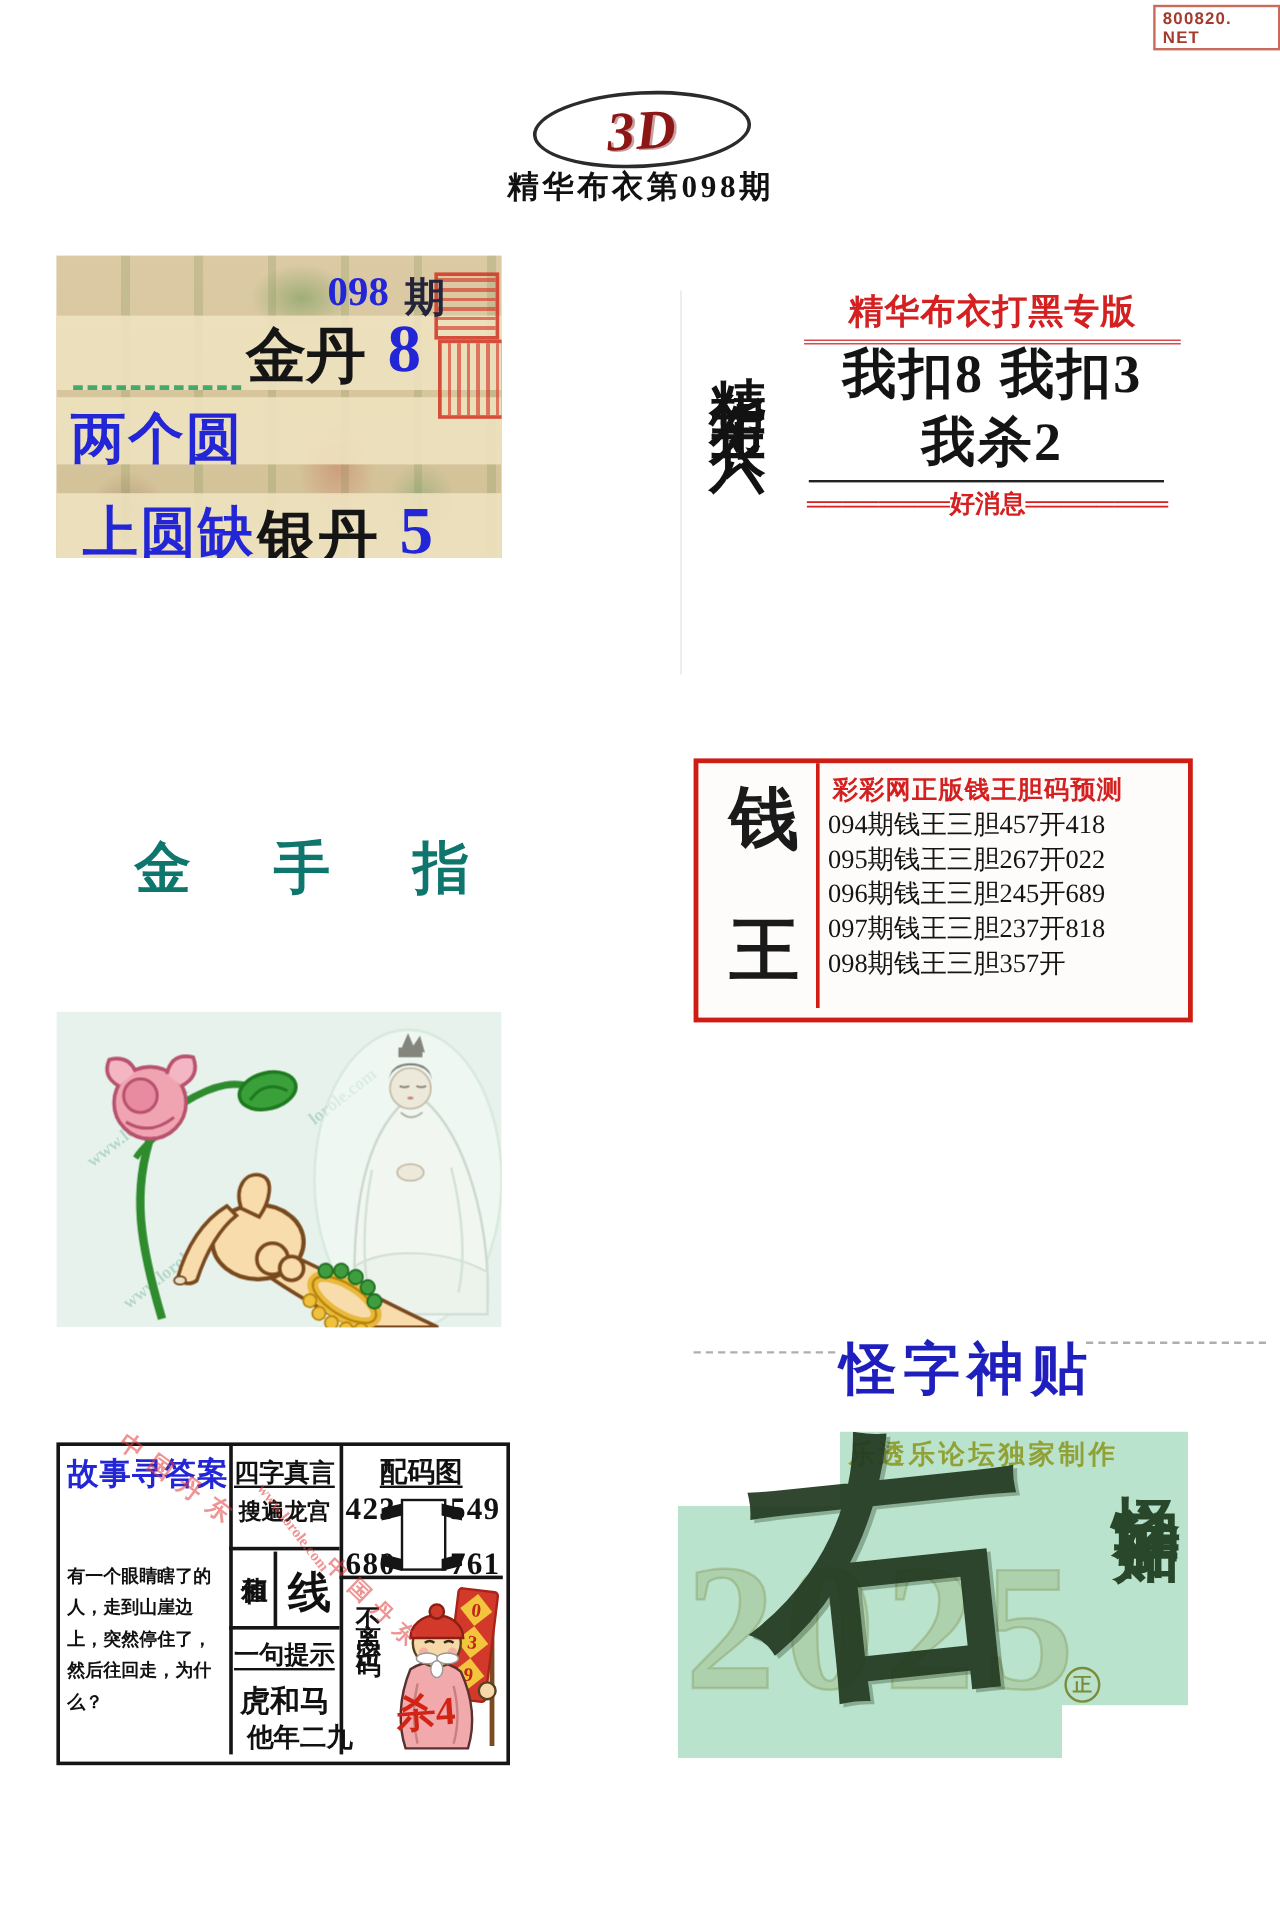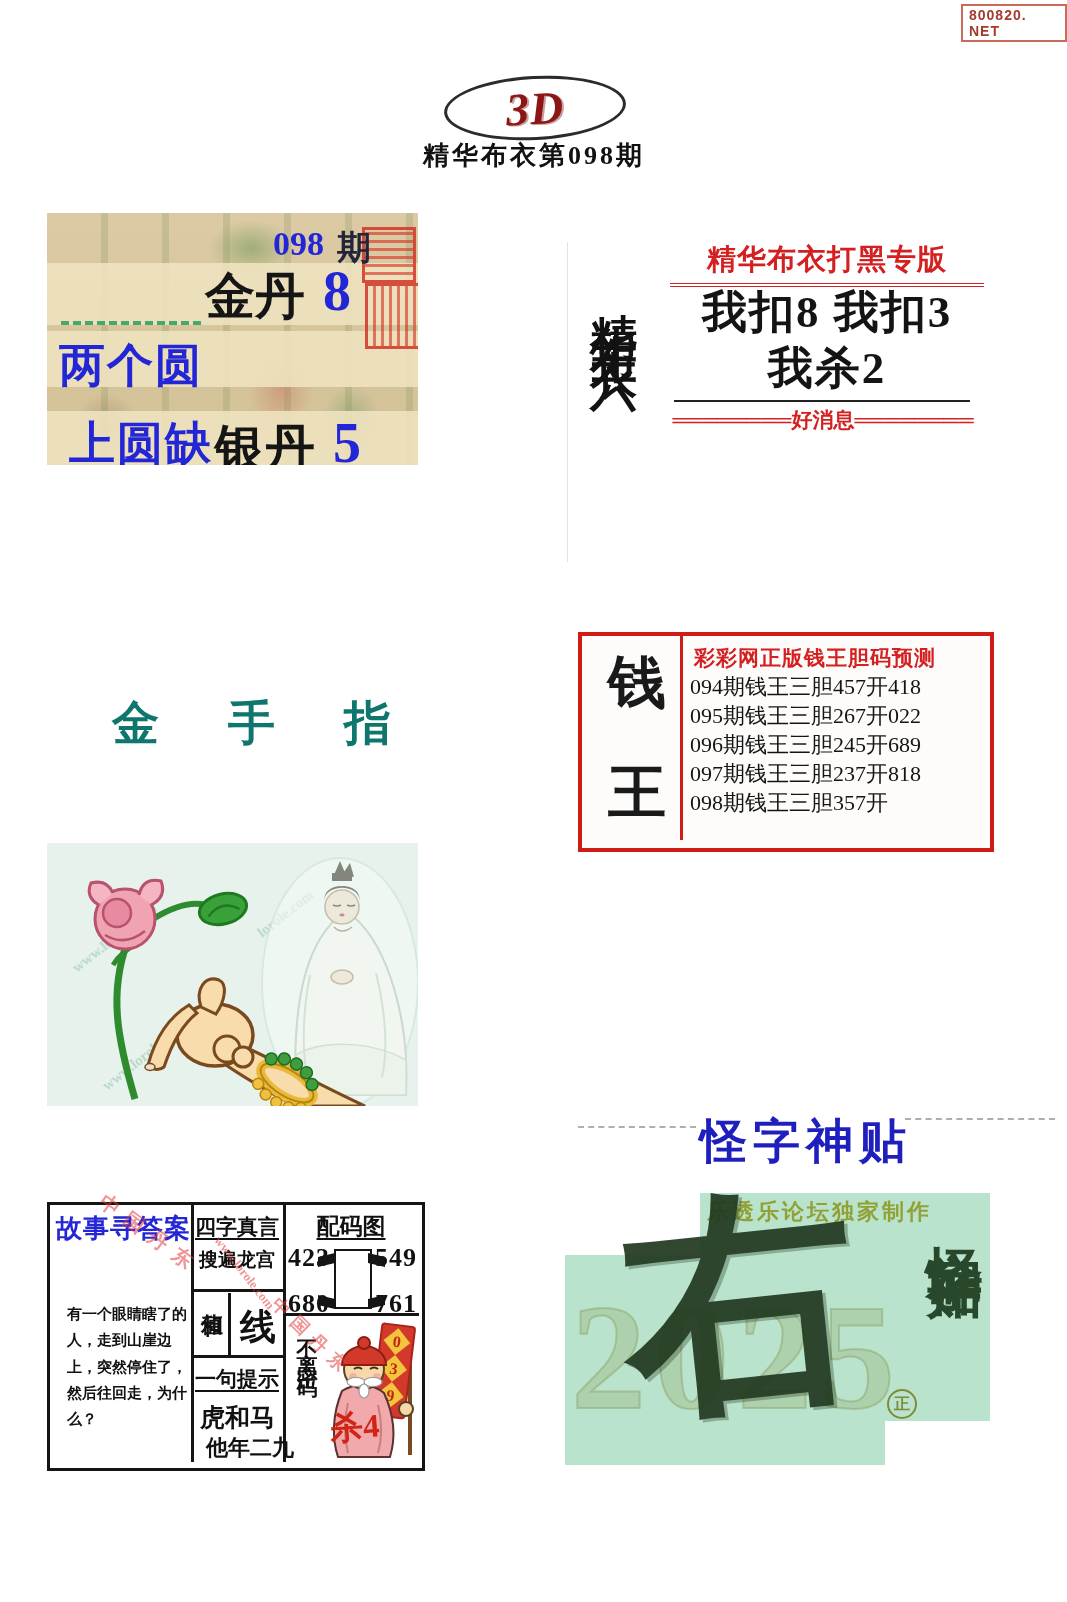--- a/index.html
+++ b/index.html
@@ -59,21 +59,21 @@
   .big-char{font-size:235px;font-weight:900;color:#223a20;transform:rotate(-6deg);
             text-shadow:3px 3px 0 rgba(34,58,32,.35);opacity:.93;line-height:1;}
   .side-chars{font-size:56px;font-weight:900;color:#1d3a1d;opacity:.92;letter-spacing:6px;}
   .seal-circle{width:26px;height:26px;border:2px solid #7d8c3a;border-radius:50%;color:#7d8c3a;
                font-size:16px;font-weight:bold;display:flex;align-items:center;justify-content:center;}
   
   .stable{width:372px;height:263px;border:3px solid #151515;background:#fff;}
   .vline{background:#151515;width:3px;}
   .hline{background:#151515;height:3px;}
   .st-title{font-size:26px;font-weight:bold;color:#2326d6;letter-spacing:1px;}
-  .st-story{font-size:15px;font-weight:bold;line-height:1.75;color:#111;margin-left:11px;}
+  .st-story{font-size:15px;font-weight:bold;line-height:1.75;color:#111;}
   .st-h{font-size:21px;font-weight:bold;text-decoration:underline;text-underline-offset:4px;}
   .st-callig{font-size:19px;font-weight:900;}
   .peima-num{font-size:26px;font-weight:bold;letter-spacing:1px;}
   .wedge{background:#151515;width:17px;height:10px;}
   .kill{font-size:33px;font-weight:900;color:#d22415;transform:rotate(-4deg);}
   .wm{color:rgba(225,60,60,.55);font-weight:bold;pointer-events:none;}
 </style>
 </head>
 <body>
 

